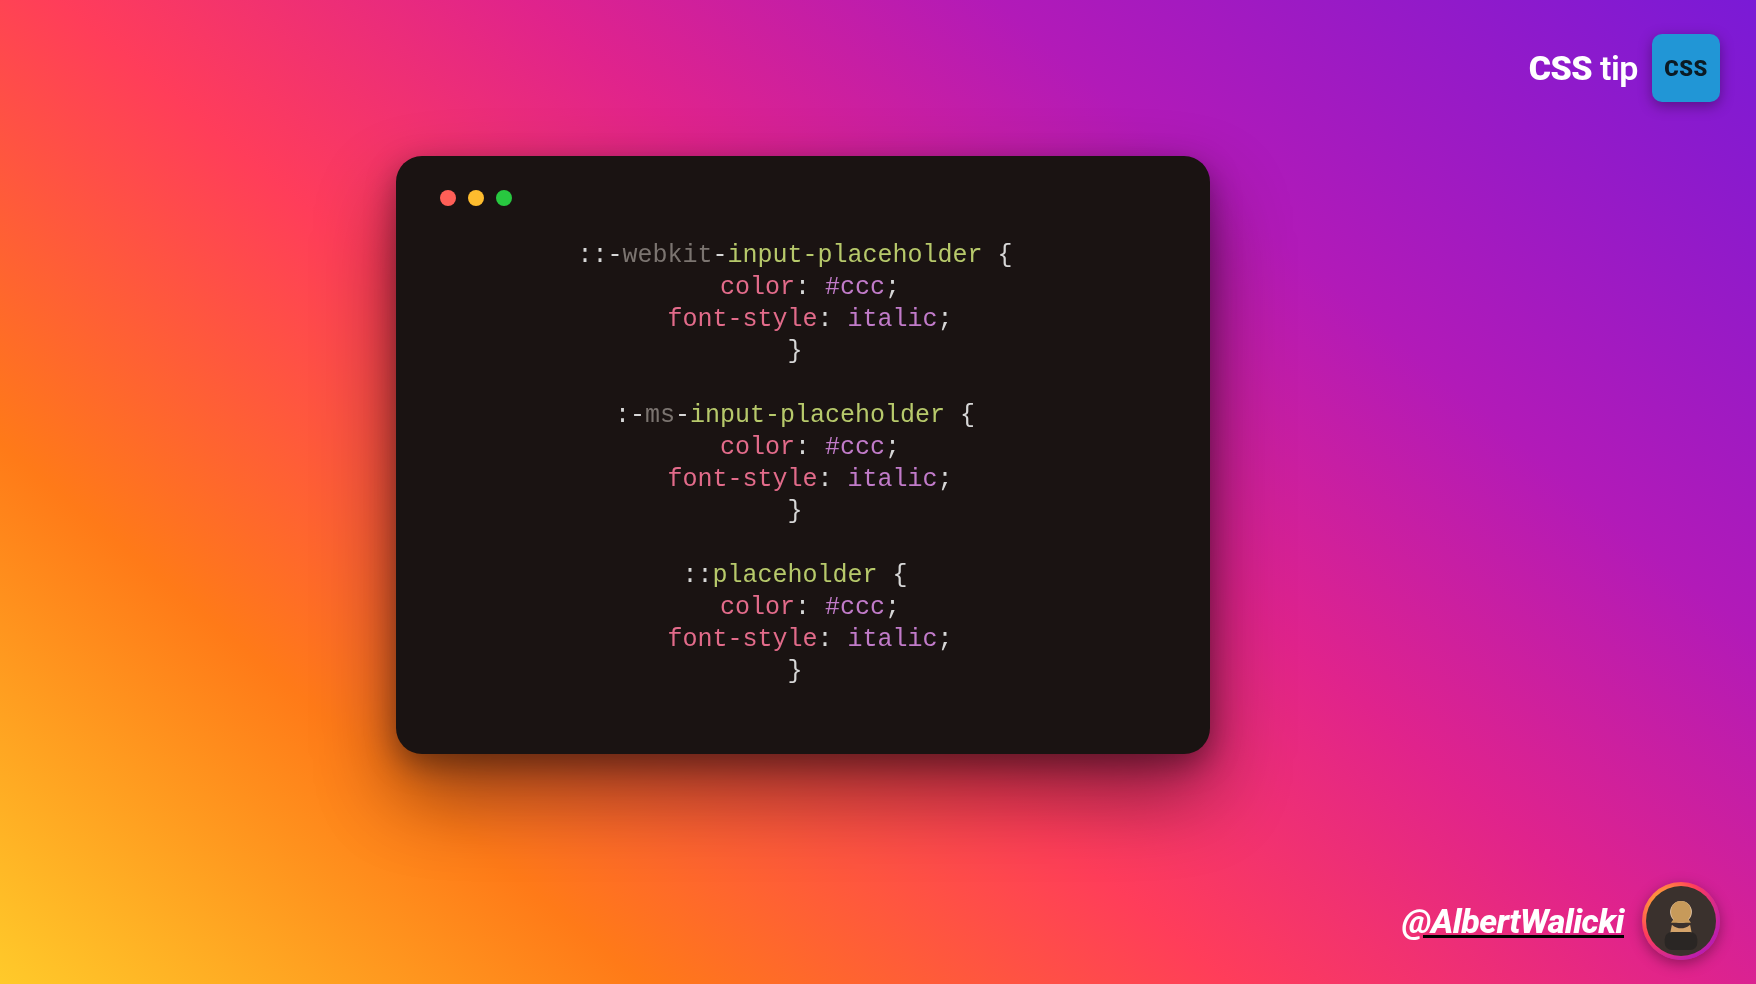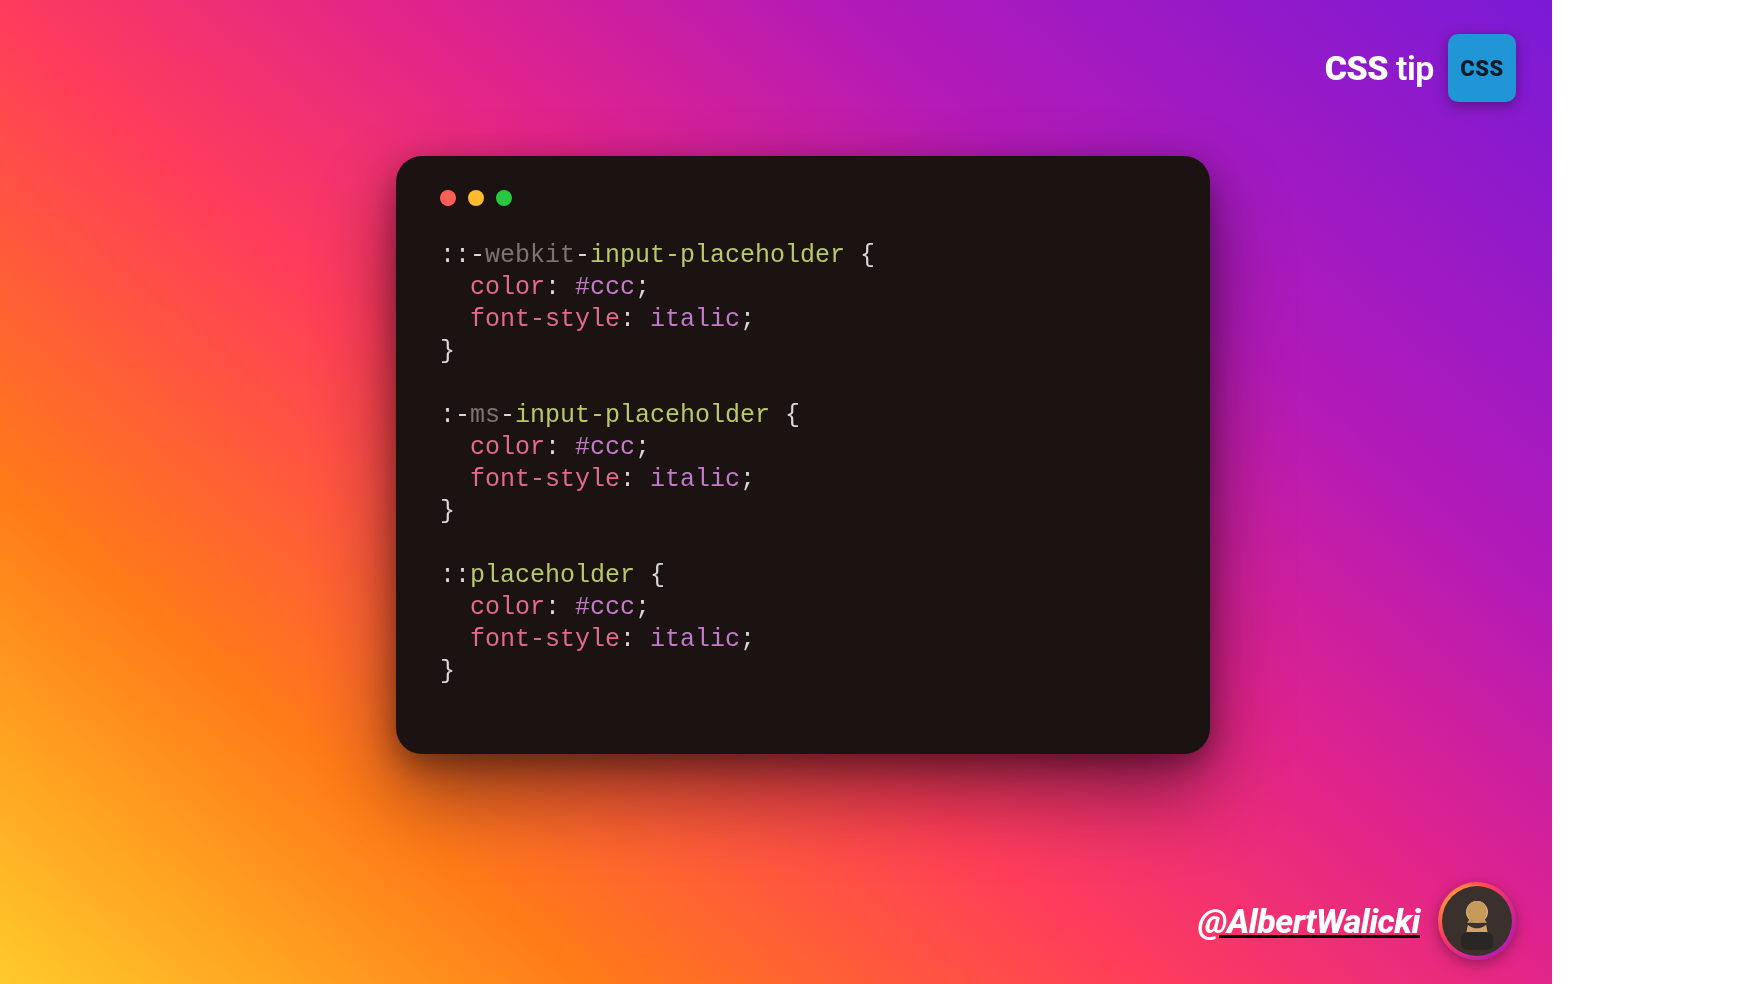--- a/index.html
+++ b/index.html
@@ -1,20 +1,21 @@
 <!DOCTYPE html>
 <html><head>
 <meta charset="utf-8">
 <style>
   * { margin: 0; padding: 0; box-sizing: border-box; }
   html, body { width: 1756px; height: 984px; overflow: hidden; font-family: -apple-system, BlinkMacSystemFont, "Segoe UI", Roboto, Helvetica, Arial, sans-serif; }
   .canvas {
-    width: 1552px; height: 984px;
+    width: 1756px; height: 984px;
     background: linear-gradient(40deg, #ffca2a 0%, #ff7a18 22%, #ff3d5a 42%, #e0238c 58%, #b21ab8 74%, #7a1ad6 100%);
     position: relative;
+    text-align: center;
   }
 
   
   .tip-wrap {
     position: absolute;
     top: 34px; right: 36px;
     display: flex; align-items: center; gap: 14px;
   }
   .tip-text {
     color: #fff;

